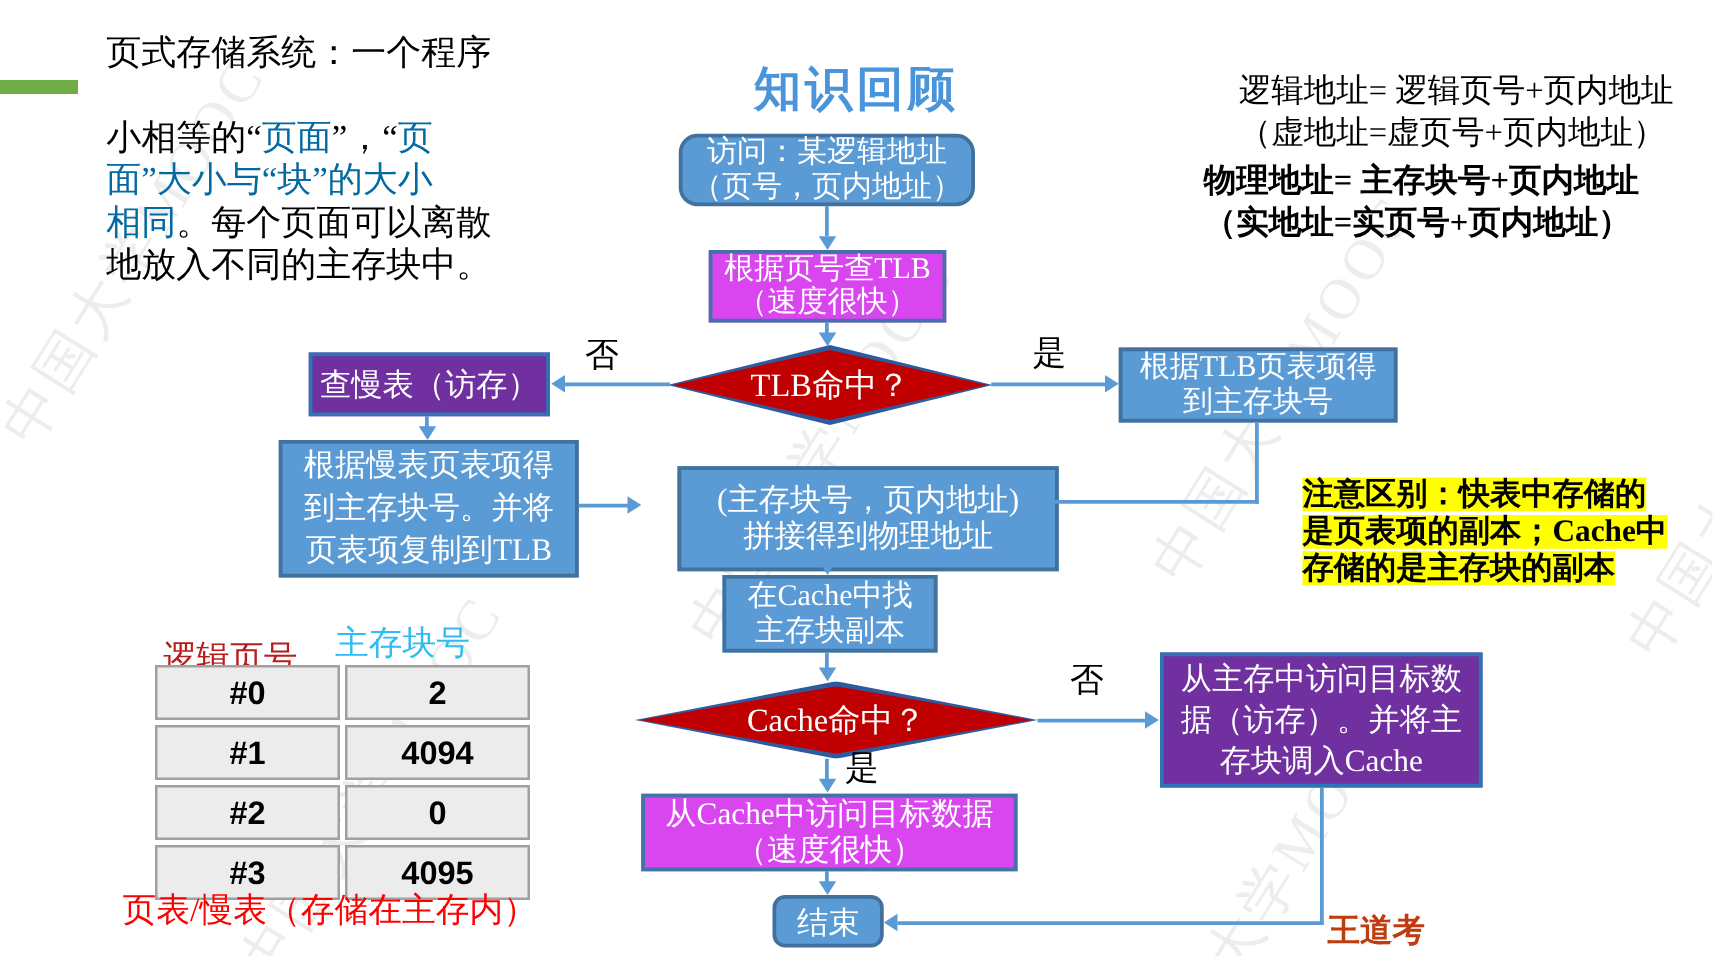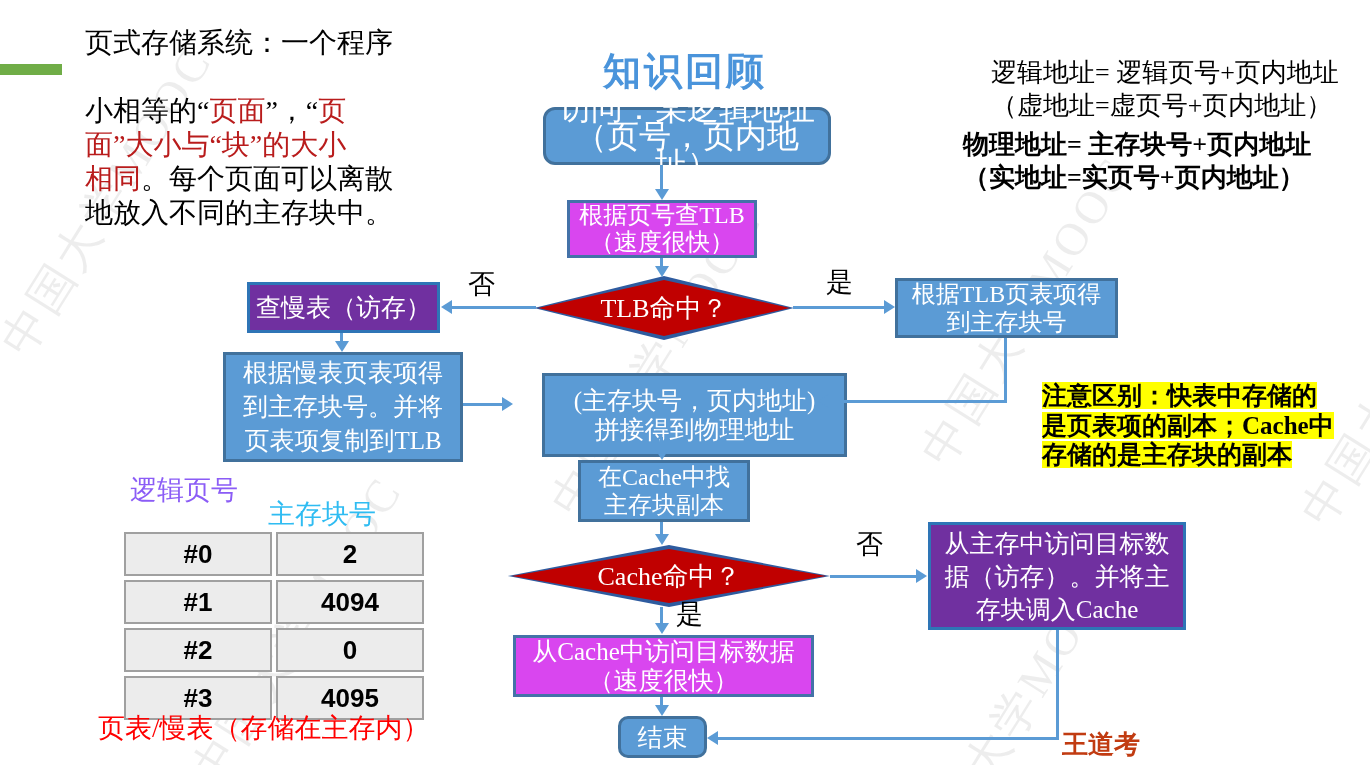--- a/index.html
+++ b/index.html
@@ -15,36 +15,36 @@
          font-weight:bold;color:#4A94DB;letter-spacing:3px;margin-top:36px;}
 
   
   .bar{position:absolute;top:64px;width:62px;height:11px;}
   .bar:nth-of-type(1){left:463px;} .bar:nth-of-type(2){left:533px;}
   .bar:nth-of-type(3){left:603px;} .bar:nth-of-type(4){left:673px;}
   .bar:nth-of-type(5){left:743px;} .bar:nth-of-type(6){left:813px;}
 
   
   .left-para{position:absolute;left:85px;top:26px;font-size:28px;line-height:34px;color:#000;}
-  .red{color:#b91c1c;}
+  .red{color:#0369a1;}
 
   
   .right-note{position:absolute;left:963px;white-space:pre-line;font-size:26px;
               line-height:33px;color:#000;}
   .rn1{top:56px;margin-left:28px;} .rn2{top:128px;font-weight:bold;}
 
   
   .fbox{position:absolute;display:flex;align-items:center;justify-content:center;
         text-align:center;color:#fff;white-space:pre-line;box-sizing:border-box;}
   .blue-box{background:#5B9BD5;border:3px solid #41719C;}
   .green-box{background:#d946ef;border:3px solid #4472A8;}
   .purple-box{background:#7030A0;border:3px solid #2E75B6;}
   .round{border-radius:12px;}
 
-  .b-start{left:543px;top:107px;width:288px;height:58px;font-size:32px;line-height:28px;}
+  .b-start{left:543px;top:107px;width:237px;height:58px;font-size:24px;line-height:28px;border-radius:15px;}
   .b-tlb{left:567px;top:200px;width:190px;height:58px;font-size:24px;line-height:27px;}
   .b-slow{left:247px;top:282px;width:193px;height:51px;font-size:25px;}
   .b-slowres{left:223px;top:352px;width:240px;height:110px;font-size:25px;line-height:34px;}
   .b-tlbres{left:895px;top:278px;width:223px;height:60px;font-size:24px;line-height:28px;}
   .b-concat{left:542px;top:373px;width:305px;height:84px;font-size:25px;line-height:29px;}
   .b-cachef{left:578px;top:460px;width:172px;height:62px;font-size:24px;line-height:28px;}
   .b-mem{left:928px;top:522px;width:258px;height:108px;font-size:25px;line-height:33px;}
   .b-cachea{left:513px;top:635px;width:301px;height:62px;font-size:25px;line-height:29px;}
   .b-end{left:618px;top:716px;width:89px;height:42px;font-size:25px;border-radius:10px;}
 
@@ -67,21 +67,21 @@
   .ah-right{border-top:7px solid transparent;border-bottom:7px solid transparent;border-left:11px solid #5B9BD5;}
 
   .lbl{position:absolute;font-size:27px;color:#000;}
 
   
   .note{position:absolute;left:1042px;top:381px;width:335px;font-size:25px;font-weight:bold;
         line-height:29.5px;}
   .note span{background:#FFFF00;white-space:pre-line;color:#000;}
 
   
-  .tbl-h1{position:absolute;left:130px;top:472px;font-size:27px;color:#8b5cf6;}
+  .tbl-h1{position:absolute;left:130px;top:508px;font-size:27px;color:#b91c1c;}
   .tbl-h2{position:absolute;left:268px;top:496px;font-size:27px;color:#2FBCF2;}
   table.ptable{position:absolute;left:120px;top:528px;border-collapse:separate;border-spacing:4px;}
   table.ptable td{width:142px;height:38px;background:#ECECEC;border:2px solid #A0A0A0;
        text-align:center;font-family:"Liberation Sans","DejaVu Sans",sans-serif;
        font-weight:bold;font-size:26px;color:#000;}
   .tbl-cap{position:absolute;left:98px;top:710px;font-size:27px;color:#FF0000;}
 
   
   .brand{position:absolute;left:1062px;top:727px;font-size:26px;font-weight:bold;
          color:#C13B11;font-family:"Liberation Sans","DejaVu Sans",sans-serif;}

